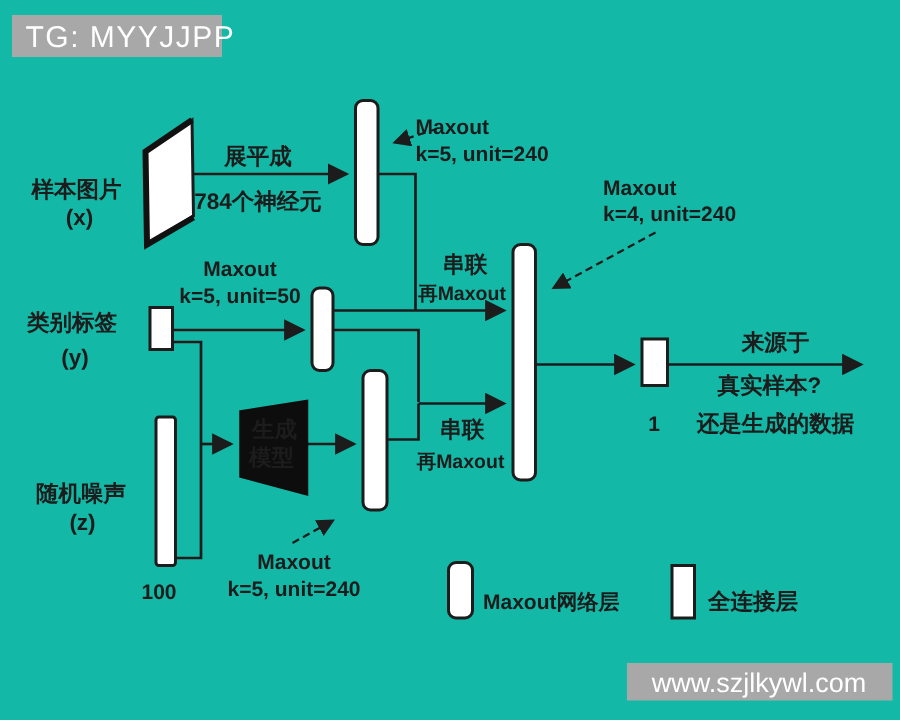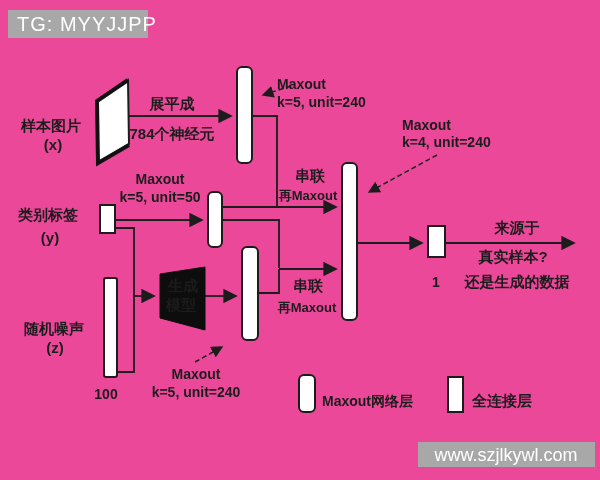--- a/index.html
+++ b/index.html
@@ -1,20 +1,20 @@
 <!DOCTYPE html>
 <html><head>
 <meta charset="utf-8">
 <style>
   html, body { margin: 0; padding: 0; background: #ffffff; }
   .stage {
     position: relative;
     width: 600px;
     height: 480px;
-    background: #ec4899;
+    background: #14b8a6;
     font-family: "Liberation Sans", sans-serif;
     overflow: hidden;
   }
   svg { display: block; }
   .shape  { fill: #ffffff; stroke: #1c1c1c; stroke-width: 2; }
   .wire   { fill: none; stroke: #1c1c1c; stroke-width: 1.8; }
   .dashed { fill: none; stroke: #1c1c1c; stroke-width: 1.5; stroke-dasharray: 5 3; }
   text    { fill: #1c1c1c; font-family: "Liberation Sans", sans-serif; font-weight: bold; }
   .cn     { font-size: 15px; }
   .cn-sm  { font-size: 13px; }

